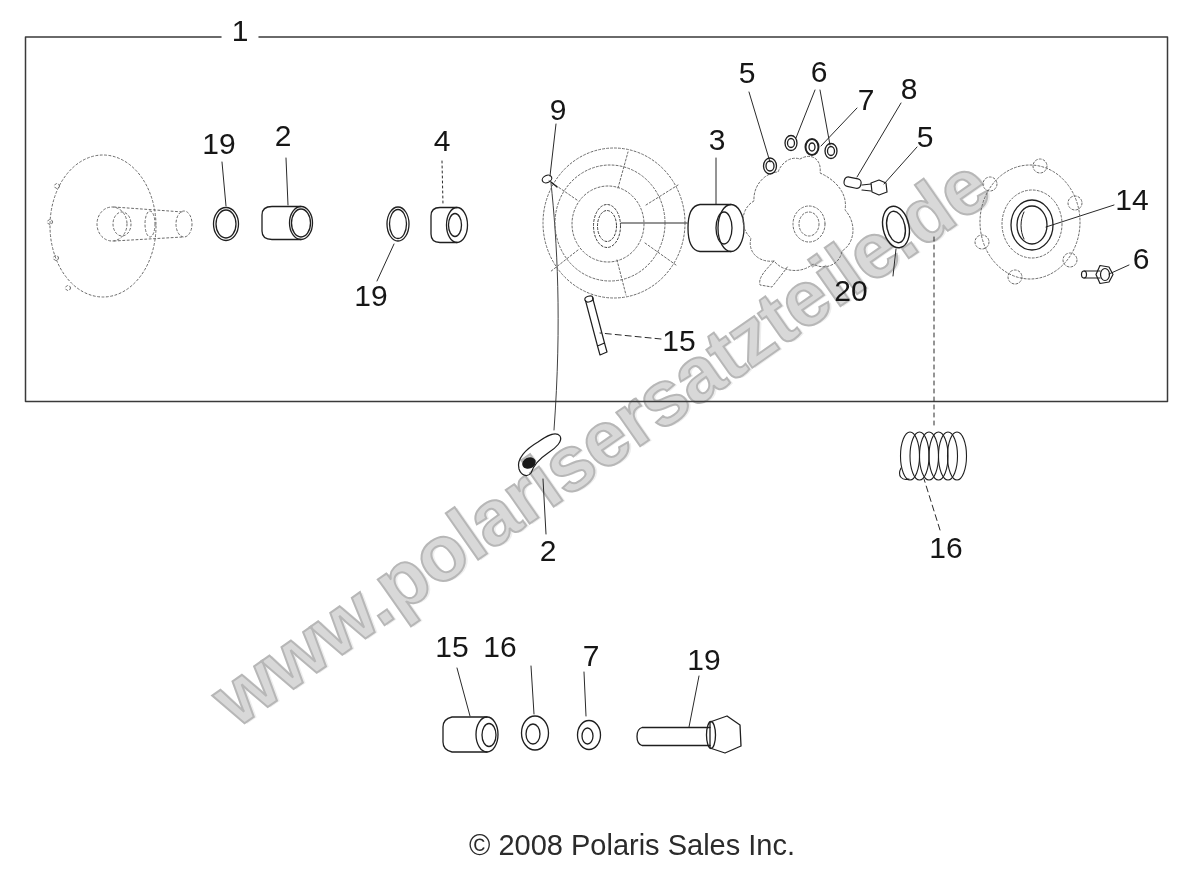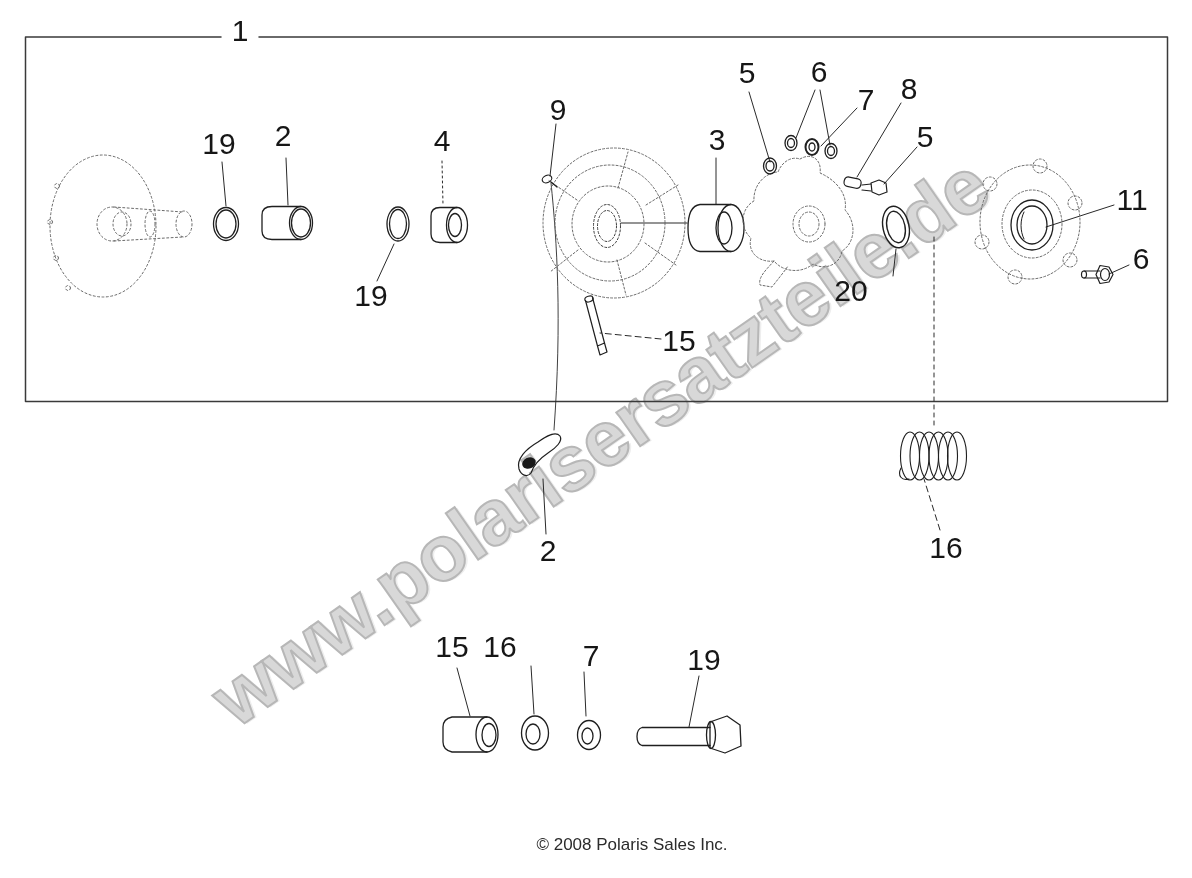--- a/index.html
+++ b/index.html
@@ -15,21 +15,21 @@
     text-shadow:2px 2px 0 #eeeeee;
     user-select:none;
   }
   .art{position:absolute;left:0;top:0;}
   .callout{
     position:absolute;transform:translate(-50%,-50%);
     font-size:30px;color:#161616;line-height:1;white-space:nowrap;
   }
   .copyright{
     position:absolute;left:632px;top:845px;transform:translate(-50%,-50%);
-    font-size:17px;color:#2b2b2b;white-space:nowrap;
+    font-size:29px;color:#2b2b2b;white-space:nowrap;
   }
 </style>
 </head>
 <body>
 
 <div class="page">
 
   <div class="watermark">www.polarisersatzteile.de</div>
 
   <svg class="art" width="1192" height="878" viewBox="0 0 1192 878" fill="none" stroke-linecap="round" stroke-linejoin="round">
@@ -240,21 +240,21 @@
   <span class="callout" style="left:283px;top:136px">2</span>
   <span class="callout" style="left:442px;top:141px">4</span>
   <span class="callout" style="left:371px;top:296px">19</span>
   <span class="callout" style="left:558px;top:110px">9</span>
   <span class="callout" style="left:717px;top:140px">3</span>
   <span class="callout" style="left:747px;top:73px">5</span>
   <span class="callout" style="left:819px;top:72px">6</span>
   <span class="callout" style="left:866px;top:100px">7</span>
   <span class="callout" style="left:909px;top:89px">8</span>
   <span class="callout" style="left:925px;top:137px">5</span>
-  <span class="callout" style="left:1132px;top:200px">11</span>
+  <span class="callout" style="left:1132px;top:200px">14</span>
   <span class="callout" style="left:1141px;top:259px">6</span>
   <span class="callout" style="left:851px;top:291px">20</span>
   <span class="callout" style="left:679px;top:341px">15</span>
   <span class="callout" style="left:548px;top:551px">2</span>
   <span class="callout" style="left:946px;top:548px">16</span>
   <span class="callout" style="left:452px;top:647px">15</span>
   <span class="callout" style="left:500px;top:647px">16</span>
   <span class="callout" style="left:591px;top:656px">7</span>
   <span class="callout" style="left:704px;top:660px">19</span>
 

